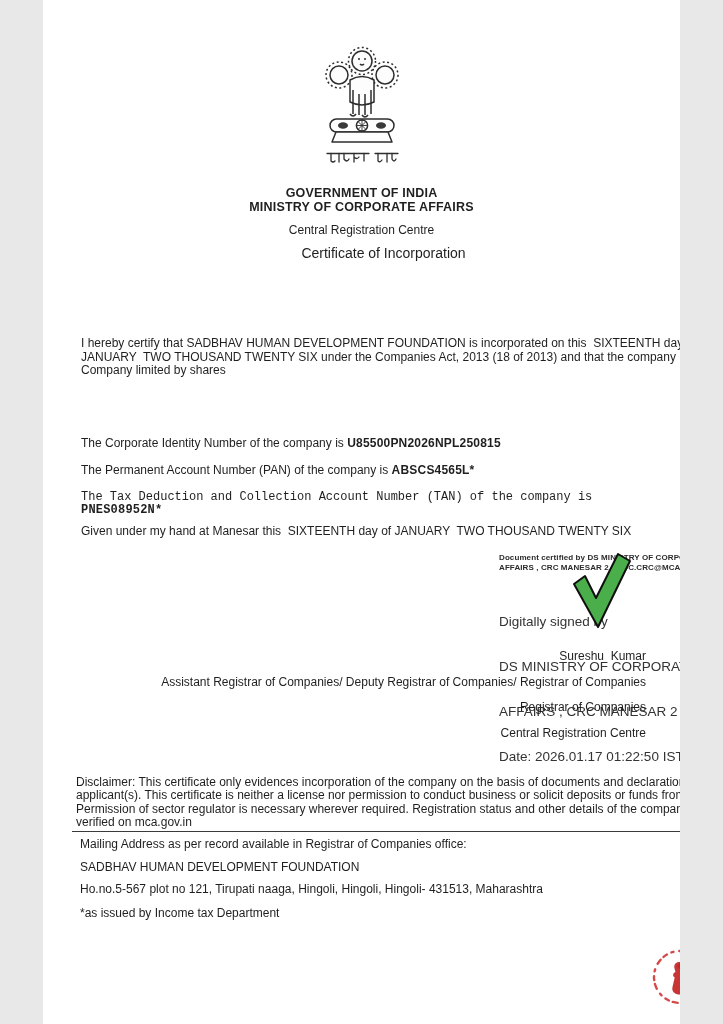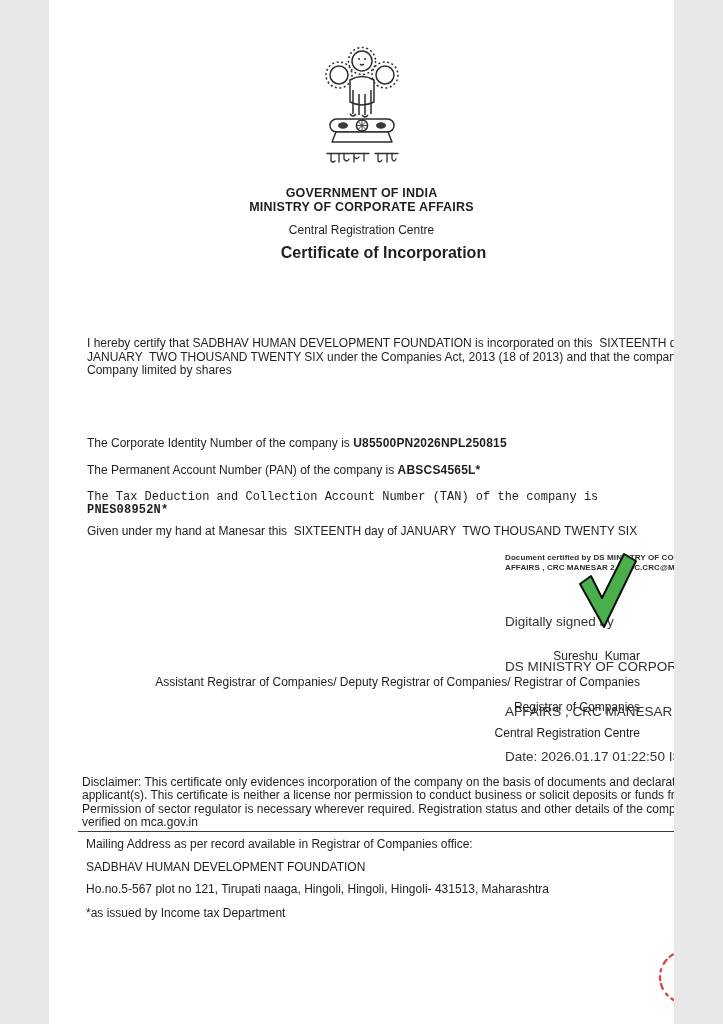--- a/index.html
+++ b/index.html
@@ -1,33 +1,32 @@
 <!DOCTYPE html>
 <html><head>
 <meta charset="utf-8">
 <style>
   html,body{margin:0;padding:0;background:#e8e8e8;}
   .page{
     position:relative;
-    width:589px;height:1024px;
+    width:637px;height:1024px;
     background:#ffffff;
     font-family:"Liberation Sans", sans-serif;
     color:#1f1f1f;
     margin:0 auto;
     overflow:hidden;
-    padding-left:36px;
   }
   .pre{white-space:pre-wrap;}
   
   .emblem-wrap{position:absolute;top:42px;left:0;width:100%;text-align:center;}
   
   .header{position:absolute;top:186px;left:0;width:100%;text-align:center;}
   .hline{font-size:12.5px;font-weight:bold;line-height:14px;letter-spacing:.2px;}
   .subline{font-size:12px;margin-top:9px;line-height:14px;}
-  .cert-title{font-size:16px;font-weight:bold;margin-top:9px;line-height:14px;margin-left:44px;}
+  .cert-title{font-size:14px;font-weight:normal;margin-top:9px;line-height:14px;margin-left:44px;}
   .pursuant{font-size:12px;margin:8px auto 0;width:662px;line-height:14px;}
   
   .certify{position:absolute;top:337px;left:38px;width:650px;font-size:12px;line-height:13.5px;}
   .idline{position:absolute;left:38px;font-size:12px;line-height:13px;}
   .idline b{letter-spacing:.2px;}
   .given{position:absolute;top:524px;left:38px;font-size:12px;}
   
   .sigblock{position:absolute;top:553px;left:456px;width:245px;}
   .cert-small{font-size:8px;font-weight:bold;line-height:9.5px;color:#2c2c2c;letter-spacing:.1px;}
   .sig-large{margin-top:12px;font-size:13.5px;line-height:15px;color:#333;}

